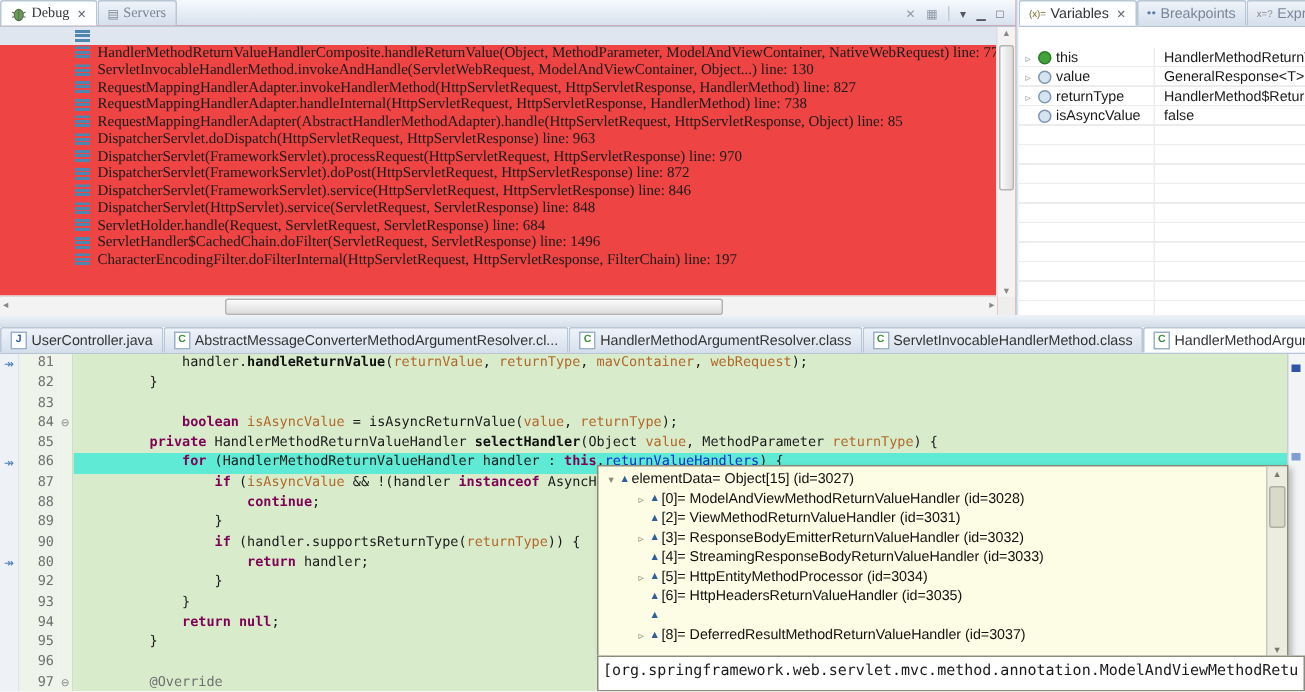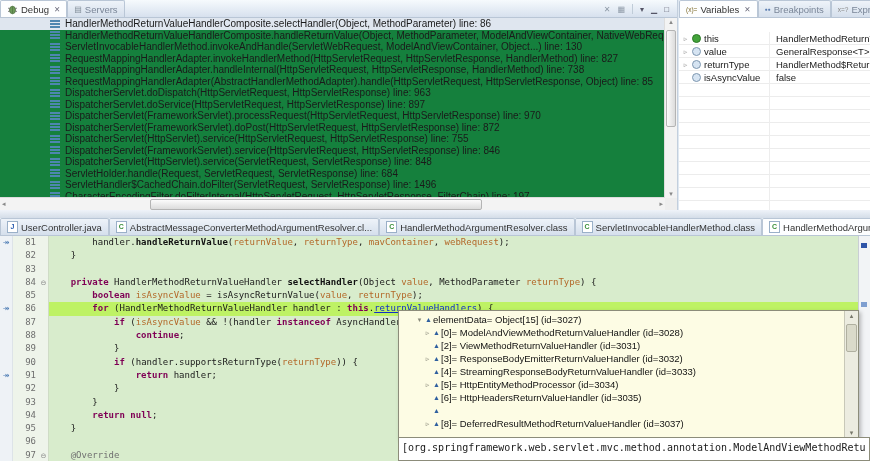--- a/index.html
+++ b/index.html
@@ -8,22 +8,22 @@
   
   .tabbar{position:absolute;left:0;right:0;top:0;height:17px;display:flex;align-items:flex-end;
           background:linear-gradient(#f6fafd,#d7e1ee);border-bottom:1px solid #b9c6d6;
           font-size:9.5px;color:#333;white-space:nowrap;}
   .tab{display:flex;align-items:center;gap:3px;padding:0 6px;height:16px;
        border:1px solid #b9c6d6;border-bottom:none;border-radius:2px 2px 0 0;
        background:linear-gradient(#eef3f9,#d5dfec);overflow:hidden;flex:none;}
   .tab.active{background:#fdfeff;}
   .tab .close{font-size:7.5px;color:#667;margin-left:2px;}
   
-  #debug-panel{position:absolute;left:0;top:0;width:677px;height:210px;background:#15803d;
-               border-right:1px solid #c3cfdd;}
+  #debug-panel{position:absolute;left:0;top:0;width:677px;height:210px;background:#ef4444;
+               border-right:1px solid #c3cfdd;font-family:Liberation Serif, serif;}
   #debug-toolbar{margin-left:auto;display:flex;align-items:center;gap:7px;padding:0 8px 3px 0;}
   #debug-toolbar .ticon{font-size:8px;color:#8d99a6;}
   #debug-toolbar .sep{width:1px;height:10px;background:#c0ccd8;}
   #frames{position:absolute;left:0;top:18px;width:665px;height:180px;overflow:hidden;
           font-size:10px;color:#1a1a1a;}
   .frame{display:flex;align-items:center;gap:5px;height:11.5px;padding-left:50px;white-space:nowrap;}
   .frame.sel{background:#dfe6ef;}
   .stack-icon{width:10px;height:8px;flex:none;
      background:repeating-linear-gradient(to bottom,#4e86b0 0 2px,rgba(0,0,0,0) 2px 3px);}
   
@@ -65,36 +65,36 @@
   .ficon.java{color:#2a5db0;}
   .ficon.cls{color:#3a8f3a;}
   #editor-body{position:absolute;left:0;top:18px;right:0;bottom:0;display:flex;overflow:hidden;}
   #ann-ruler{width:12px;flex:none;background:#eef2f6;border-right:1px solid #dde3e8;}
   #gutter{width:26px;flex:none;background:#eef4ea;text-align:right;
           font-family:"DejaVu Sans Mono",monospace;font-size:9px;color:#6f6f6f;}
   #foldcol{width:9px;flex:none;background:#eef4ea;border-right:1px solid #cfdcc6;
            font-size:7px;color:#8a8a8a;text-align:center;}
   #code{flex:1;background:#d8eccc;overflow:hidden;}
   .erow{height:13.3px;line-height:13.3px;white-space:pre;overflow:visible;}
-  .code-row{font-family:"DejaVu Sans Mono",monospace;font-size:9px;}
-  .code-row.current{background:#bef264;}
+  .code-row{font-family:"DejaVu Sans Mono",monospace;font-size:9px;padding-left:29px;}
+  .code-row.current{background:#5eead4;}
   .mark{color:#4f7db5;font-size:8px;text-align:center;line-height:13.3px;}
   .cn{color:#1a1a1a}.ck{color:#7f0055;font-weight:bold}.cm{color:#111;font-weight:bold}
   .cp{color:#b36829}.cf{color:#0f2fc8;text-decoration:underline}.ca{color:#707070}
   #over-ruler{width:11px;flex:none;background:#f2f4f6;border-left:1px solid #c9ced4;position:relative;}
   .ormark{position:absolute;left:2px;width:6px;height:5px;}
   
   #popup{position:absolute;left:398px;top:310px;width:459px;height:127px;background:#fdfce4;
          border:1px solid #8c8c7a;box-shadow:2px 2px 4px rgba(0,0,0,.25);overflow:hidden;
          font-size:9.5px;color:#111;z-index:9;}
   .prow{display:flex;align-items:center;height:13px;white-space:nowrap;overflow:hidden;}
   .prow .pexp{width:9px;flex:none;text-align:center;font-size:7px;color:#8a8a7a;}
   .prow .ptri{width:9px;flex:none;text-align:center;font-size:7px;color:#2f5f9f;}
   .prow.child{padding-left:24px;}
-  .prow.root{padding-left:16px;padding-top:2px;}
+  .prow.root{padding-left:4px;padding-top:2px;}
   #popup-scroll{position:absolute;right:0;top:0;bottom:0;width:13px;background:#ecece0;
                 border-left:1px solid #c8c8b8;font-size:7px;color:#77776a;text-align:center;}
   #popup-scroll .thumb{position:absolute;left:1px;right:1px;top:13px;height:26px;background:#dadaca;border:1px solid #b0b0a0;border-radius:2px;}
   #popup-scroll .up{position:absolute;top:1px;left:0;right:0;}
   #popup-scroll .down{position:absolute;bottom:1px;left:0;right:0;}
   #popup-detail{position:absolute;left:398px;top:437px;width:472px;height:24px;background:#fff;
         border:1px solid #8c8c7a;box-sizing:border-box;z-index:10;
         font-family:"DejaVu Sans Mono",monospace;font-size:10px;color:#1a1a1a;
         padding:4px 0 0 3px;white-space:nowrap;overflow:hidden;}
   .bugicon{flex:none;}
@@ -128,21 +128,20 @@
         <span class="ticon">▦</span>
         <span class="sep"></span>
         <span class="ticon" style="color:#556;">▾</span>
         <span class="ticon" style="color:#556;">▁</span>
         <span class="ticon" style="color:#556;">□</span>
       </div>
     </div>
     <div id="frames">
         <div class="frame sel">
           <span class="stack-icon"></span>
-          <span>HandlerMethodReturnValueHandlerComposite.selectHandler(Object, MethodParameter) line: 86</span>
         </div>
         <div class="frame">
           <span class="stack-icon"></span>
           <span>HandlerMethodReturnValueHandlerComposite.handleReturnValue(Object, MethodParameter, ModelAndViewContainer, NativeWebRequest) line: 77</span>
         </div>
         <div class="frame">
           <span class="stack-icon"></span>
           <span>ServletInvocableHandlerMethod.invokeAndHandle(ServletWebRequest, ModelAndViewContainer, Object...) line: 130</span>
         </div>
         <div class="frame">
@@ -156,33 +155,25 @@
         <div class="frame">
           <span class="stack-icon"></span>
           <span>RequestMappingHandlerAdapter(AbstractHandlerMethodAdapter).handle(HttpServletRequest, HttpServletResponse, Object) line: 85</span>
         </div>
         <div class="frame">
           <span class="stack-icon"></span>
           <span>DispatcherServlet.doDispatch(HttpServletRequest, HttpServletResponse) line: 963</span>
         </div>
         <div class="frame">
           <span class="stack-icon"></span>
-          <span>DispatcherServlet.doService(HttpServletRequest, HttpServletResponse) line: 897</span>
-        </div>
-        <div class="frame">
-          <span class="stack-icon"></span>
           <span>DispatcherServlet(FrameworkServlet).processRequest(HttpServletRequest, HttpServletResponse) line: 970</span>
         </div>
         <div class="frame">
           <span class="stack-icon"></span>
           <span>DispatcherServlet(FrameworkServlet).doPost(HttpServletRequest, HttpServletResponse) line: 872</span>
-        </div>
-        <div class="frame">
-          <span class="stack-icon"></span>
-          <span>DispatcherServlet(HttpServlet).service(HttpServletRequest, HttpServletResponse) line: 755</span>
         </div>
         <div class="frame">
           <span class="stack-icon"></span>
           <span>DispatcherServlet(FrameworkServlet).service(HttpServletRequest, HttpServletResponse) line: 846</span>
         </div>
         <div class="frame">
           <span class="stack-icon"></span>
           <span>DispatcherServlet(HttpServlet).service(ServletRequest, ServletResponse) line: 848</span>
         </div>
         <div class="frame">
@@ -314,21 +305,21 @@
           <div class="erow" style="padding-right: 3px;">81</div>
           <div class="erow" style="padding-right: 3px;">82</div>
           <div class="erow" style="padding-right: 3px;">83</div>
           <div class="erow" style="padding-right: 3px;">84</div>
           <div class="erow" style="padding-right: 3px;">85</div>
           <div class="erow" style="padding-right: 3px;">86</div>
           <div class="erow" style="padding-right: 3px;">87</div>
           <div class="erow" style="padding-right: 3px;">88</div>
           <div class="erow" style="padding-right: 3px;">89</div>
           <div class="erow" style="padding-right: 3px;">90</div>
-          <div class="erow" style="padding-right: 3px;">91</div>
+          <div class="erow" style="padding-right: 3px;">80</div>
           <div class="erow" style="padding-right: 3px; text-align: right;">92</div>
           <div class="erow" style="padding-right: 3px;">93</div>
           <div class="erow" style="padding-right: 3px;">94</div>
           <div class="erow" style="padding-right: 3px;">95</div>
           <div class="erow" style="padding-right: 3px;">96</div>
           <div class="erow" style="padding-right: 3px;">97</div>
         </div>
       <div id="foldcol">
           <div class="erow"></div>
           <div class="erow"></div>
@@ -345,22 +336,22 @@
           <div class="erow"></div>
           <div class="erow"></div>
           <div class="erow"></div>
           <div class="erow"></div>
           <div class="erow">⊖</div>
         </div>
       <div id="code">
           <div class="erow code-row"><span class="cn">        handler.</span><span class="cm">handleReturnValue</span><span class="cn">(</span><span class="cp">returnValue</span><span class="cn">, </span><span class="cp">returnType</span><span class="cn">, </span><span class="cp">mavContainer</span><span class="cn">, </span><span class="cp">webRequest</span><span class="cn">);</span></div>
           <div class="erow code-row"><span class="cn">    }</span></div>
           <div class="erow code-row"></div>
+          <div class="erow code-row"><span class="cn">        </span><span class="ck">boolean</span><span class="cn"> </span><span class="cp">isAsyncValue</span><span class="cn"> = isAsyncReturnValue(</span><span class="cp">value</span><span class="cn">, </span><span class="cp">returnType</span><span class="cn">);</span></div>
           <div class="erow code-row"><span class="cn">    </span><span class="ck">private</span><span class="cn"> HandlerMethodReturnValueHandler </span><span class="cm">selectHandler</span><span class="cn">(Object </span><span class="cp">value</span><span class="cn">, MethodParameter </span><span class="cp">returnType</span><span class="cn">) {</span></div>
-          <div class="erow code-row"><span class="cn">        </span><span class="ck">boolean</span><span class="cn"> </span><span class="cp">isAsyncValue</span><span class="cn"> = isAsyncReturnValue(</span><span class="cp">value</span><span class="cn">, </span><span class="cp">returnType</span><span class="cn">);</span></div>
           <div class="erow code-row current"><span class="cn">        </span><span class="ck">for</span><span class="cn"> (HandlerMethodReturnValueHandler handler : </span><span class="ck">this</span><span class="cn">.</span><span class="cf">returnValueHandlers</span><span class="cn">) {</span></div>
           <div class="erow code-row"><span class="cn">            </span><span class="ck">if</span><span class="cn"> (</span><span class="cp">isAsyncValue</span><span class="cn"> &amp;&amp; !(handler </span><span class="ck">instanceof</span><span class="cn"> AsyncHandlerMethodReturnValueHandler)) {</span></div>
           <div class="erow code-row"><span class="cn">                </span><span class="ck">continue</span><span class="cn">;</span></div>
           <div class="erow code-row"><span class="cn">            }</span></div>
           <div class="erow code-row"><span class="cn">            </span><span class="ck">if</span><span class="cn"> (handler.supportsReturnType(</span><span class="cp">returnType</span><span class="cn">)) {</span></div>
           <div class="erow code-row"><span class="cn">                </span><span class="ck">return</span><span class="cn"> handler;</span></div>
           <div class="erow code-row"><span class="cn">            }</span></div>
           <div class="erow code-row"><span class="cn">        }</span></div>
           <div class="erow code-row"><span class="cn">        </span><span class="ck">return</span><span class="cn"> </span><span class="ck">null</span><span class="cn">;</span></div>
           <div class="erow code-row"><span class="cn">    }</span></div>

